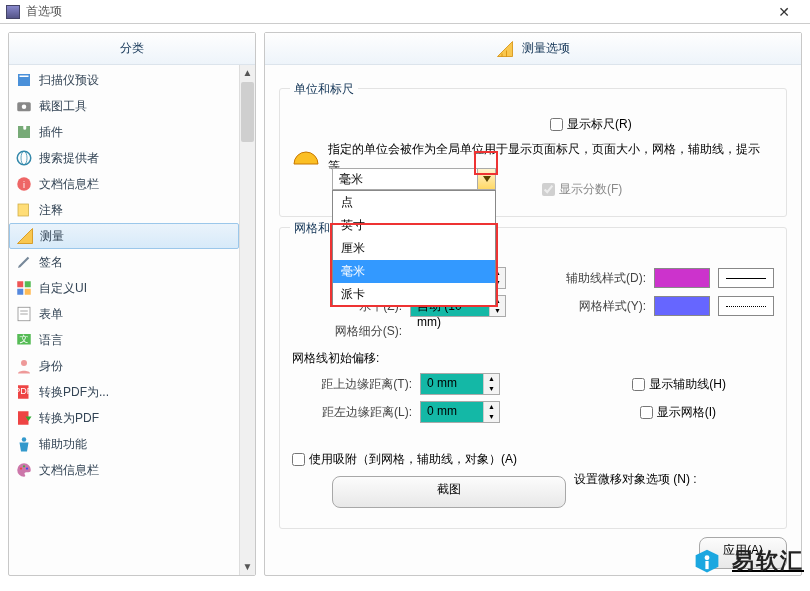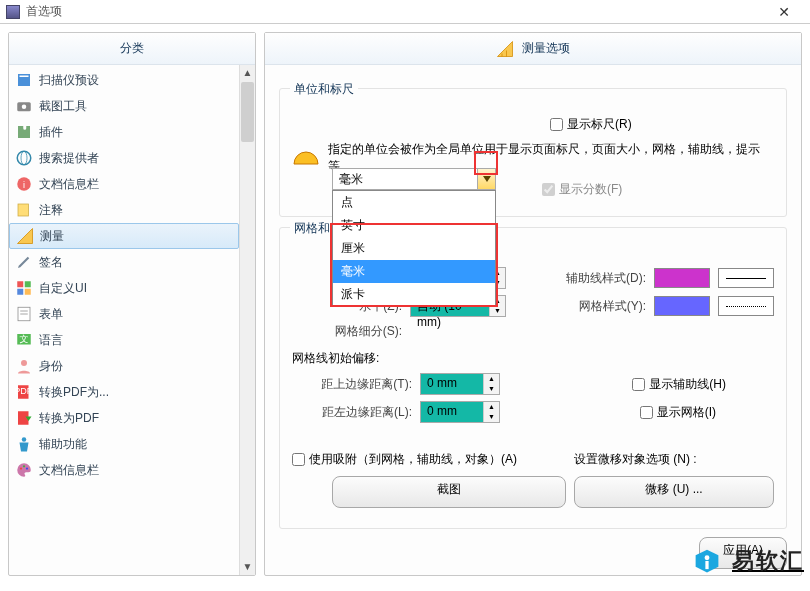--- a/index.html
+++ b/index.html
@@ -332,23 +332,20 @@
             <label class="cbx">
                 <input type="checkbox" style="">
                 <span>使用吸附（到网格，辅助线，对象）(A)</span>
               </label>
             <div style="margin-top:8px; margin-left:40px;">
                 <div class="pushbtn" style="min-width:120px">截图</div>
               </div>
           </div>
           <div style="width:200px">
             <div>设置微移对象选项 (N) :</div>
-            <div style="margin-top:8px;">
-                <div class="pushbtn" style="min-width:120px">微移 (U) ...</div>
-              </div>
           </div>
         </div>
       </div>
 
     </div>
     <div class="btnbar">
       <div class="pushbtn">应用(A)</div>
     </div>
   </div>
 </div>

